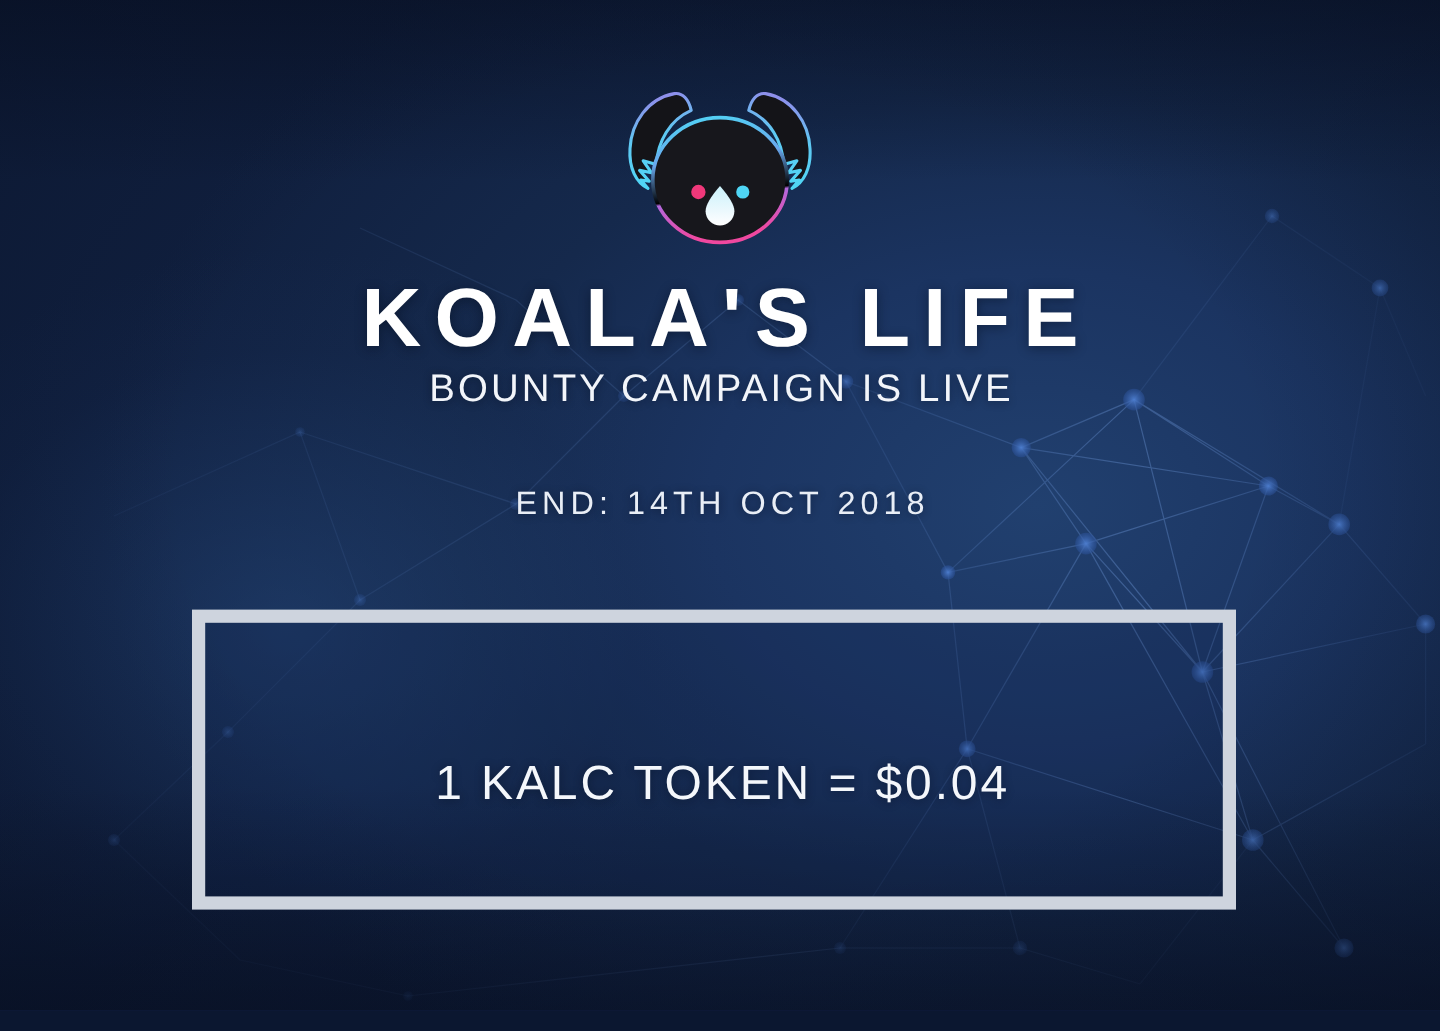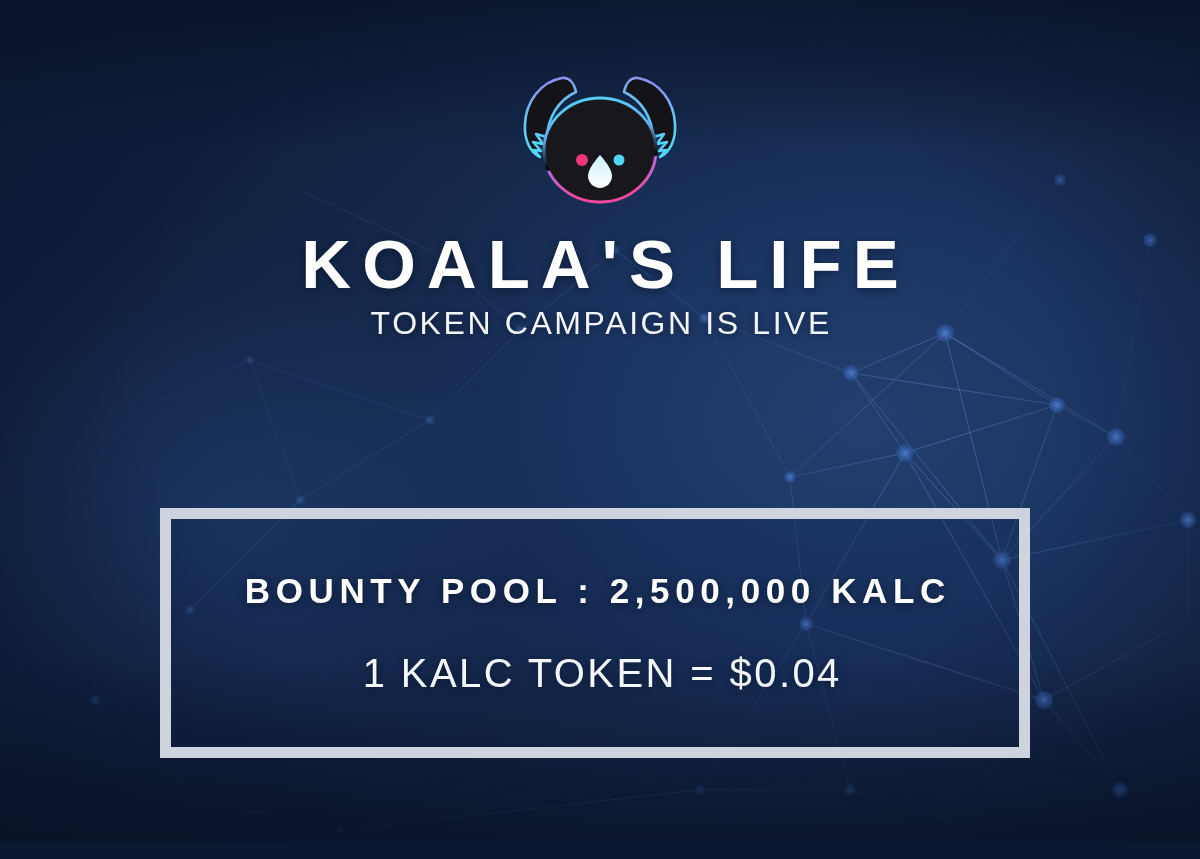--- a/index.html
+++ b/index.html
@@ -251,21 +251,21 @@
         <circle cx="82" cy="104" r="6" fill="#f0387a"></circle>
         <circle cx="119" cy="104" r="5.5" fill="#4fd6f5"></circle>
 
         <path d="M100 99 C108 108 112 115 112 120
                  C112 127 106 132 100 132 C94 132 88 127 88 120
                  C88 115 92 108 100 99 Z" fill="url(#noseGrad)"></path>
       </svg>
     </div>
 
     <h1 class="title">KOALA'S LIFE</h1>
-    <h2 class="subtitle">TOKEN CAMPAIGN IS LIVE</h2>
+    <h2 class="subtitle">BOUNTY CAMPAIGN IS LIVE</h2>
+    <div class="end-date">END: 14TH OCT 2018</div>
   </div>
 
   <div class="pool-box">
-    <div class="pool-line-1">BOUNTY POOL : 2,500,000 KALC</div>
     <div class="pool-line-2">1 KALC TOKEN = $0.04</div>
   </div>
 
 </div>
 
 </body></html>

